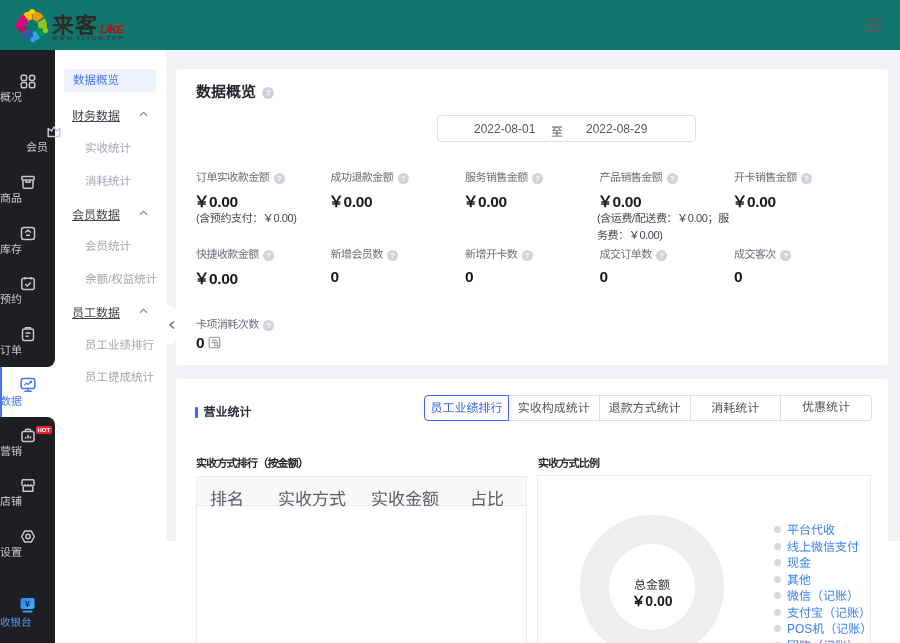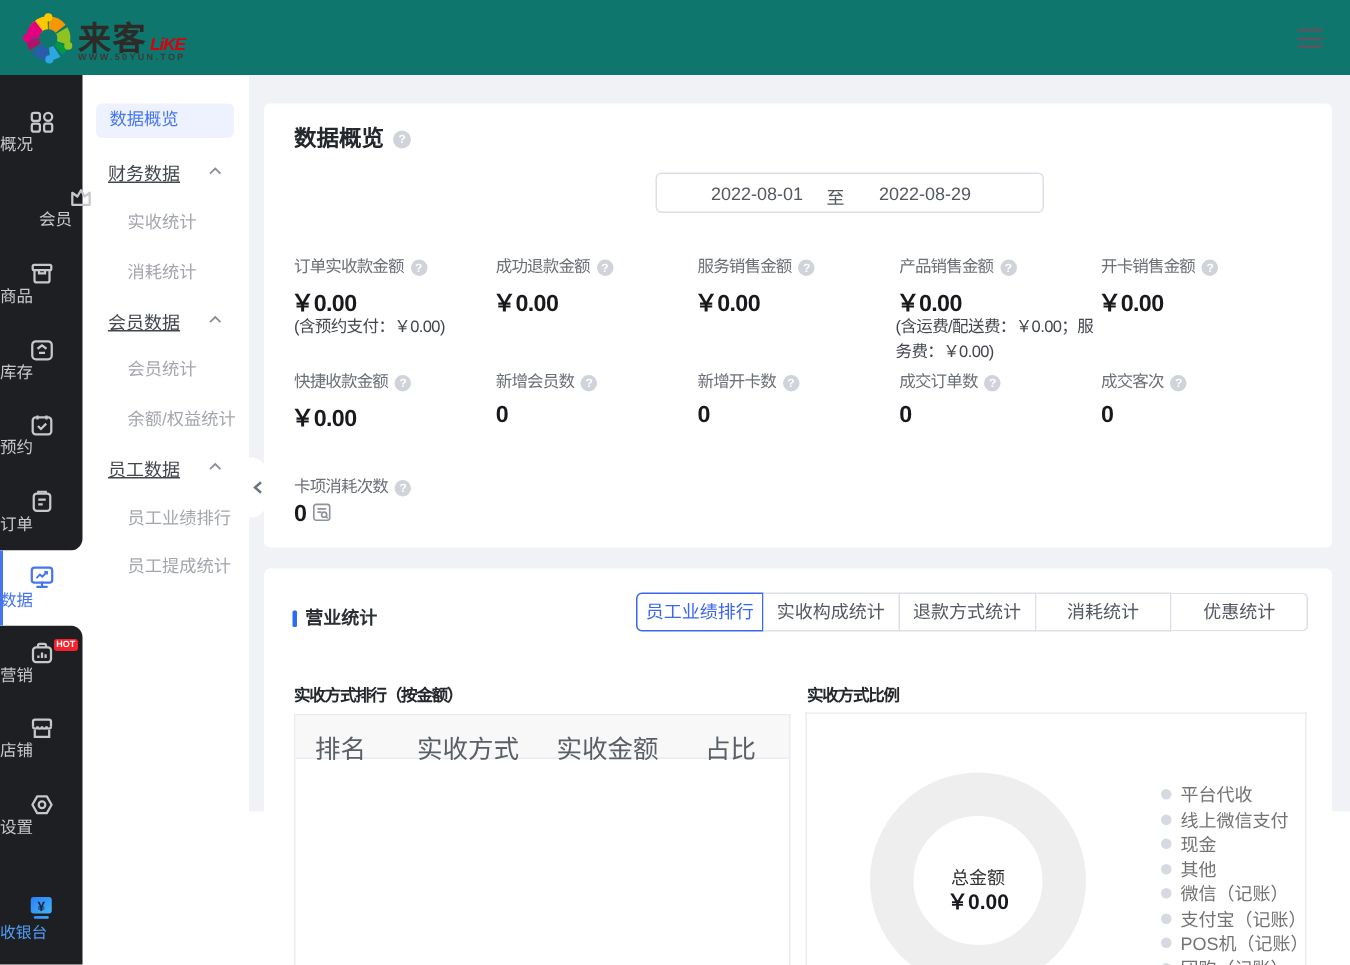--- a/index.html
+++ b/index.html
@@ -41,28 +41,28 @@
 
 .stlb { position:absolute; font-size:11px; letter-spacing:-0.55px; color:#6b6f76; }
 .stv { position:absolute; font-size:15.5px; letter-spacing:-0.4px; font-weight:bold; color:#17191c; }
 .stn { position:absolute; font-size:11px; letter-spacing:-0.4px; color:#43474d; line-height:17px; }
 
 .bar-t { position:absolute; left:19px; top:27.5px; width:3px; height:11px; background:#2e6cf6; border-radius:1px; }
 .h2 { position:absolute; left:27.5px; top:22.5px; font-size:12px; font-weight:bold; color:#2b2e33; }
 .tabs { position:absolute; left:248px; top:16px; display:flex; }
 .tabs div { width:90.75px; height:26px; border:1px solid #dcdfe6; border-left:none; font-size:12px; color:#54585f; text-align:center; line-height:24px; background:#fff; }
 .tabs div:first-child { border-left:1px solid #3d66ee; border-radius:4px 0 0 4px; }
-.tabs div:last-child { border-radius:0 4px 4px 0; }
+.tabs div:last-child { border-radius:0 4px 4px 0;font-family:Liberation Mono, monospace; }
 .tabs .on { border-color:#3d66ee; color:#3d66ee; width:85px; }
 .sec-t { position:absolute; top:75px; font-size:11px; letter-spacing:-0.8px; font-weight:bold; color:#24272b; }
 .tbl { position:absolute; left:20px; top:97px; width:331px; height:177px; border:1px solid #e9ecf2; border-bottom:none; }
 .tblh { height:29px; background:#f8f8f9; border-bottom:1px solid #e9ecf2; position:relative; font-size:17px; color:#5a5e66; }
 .tblh span { position:absolute; top:8px; }
 .chartbox { position:absolute; left:361px; top:96px; width:334px; height:178px; border:1px solid #e9ecf2; border-bottom:none; }
-.leg { position:absolute; left:236px; font-size:12px; color:#737373; white-space:nowrap; }
+.leg { position:absolute; left:236px; font-size:12px; color:#3b82f6; white-space:nowrap; }
 .leg i { display:inline-block; width:7px; height:7px; border-radius:50%; background:#d6d9e0; margin-right:6px; vertical-align:1px; }
 .empty { position:absolute; left:-6px; right:0; top:98px; text-align:center; }
 .empty .tx { color:#a6a9ad; font-size:11px; letter-spacing:-0.4px; margin-top:-1px; }
 </style>
 </head>
 <body>
 <div id="main">
   <div class="card" id="card1">
     <div class="h1">数据概览 <span class="qico" style="width:12px;height:12px;line-height:12px;vertical-align:2.5px;">?</span></div>
     <div class="dinput">

